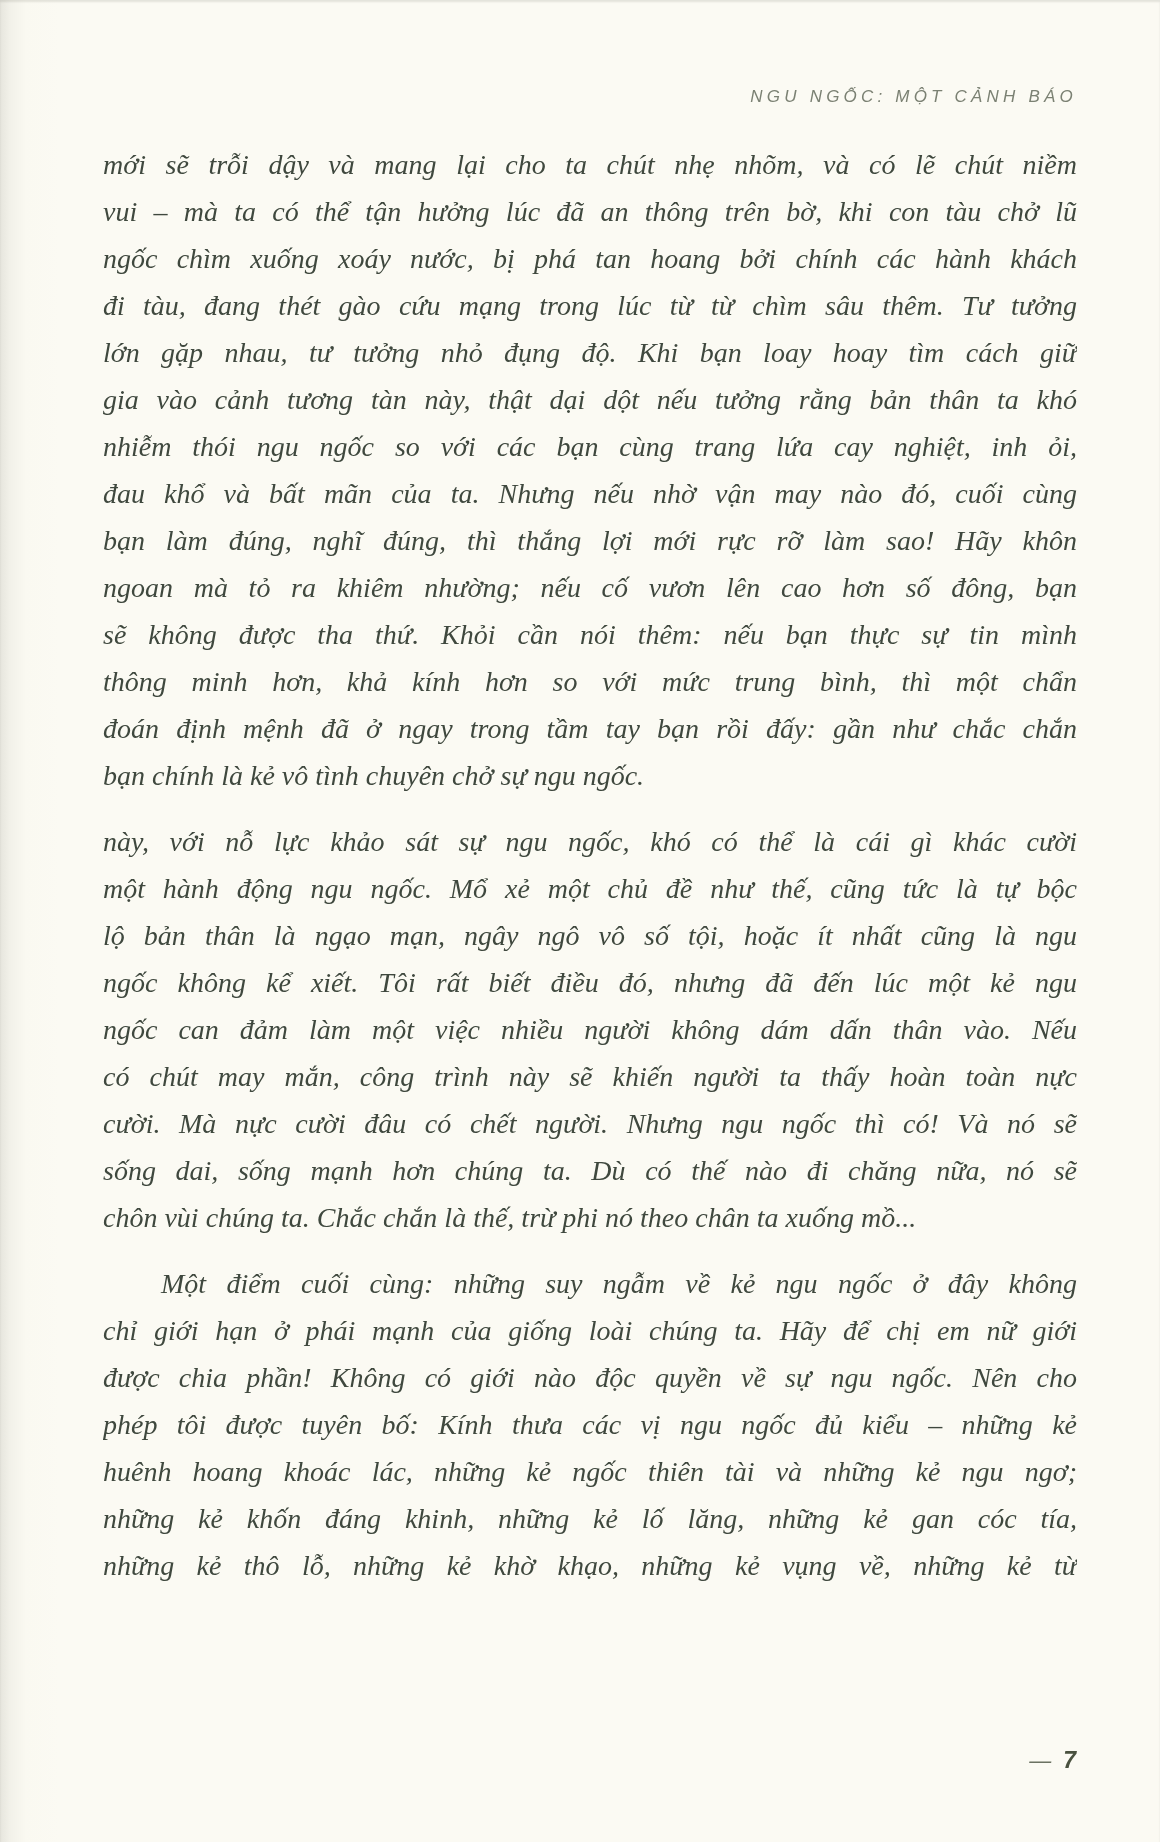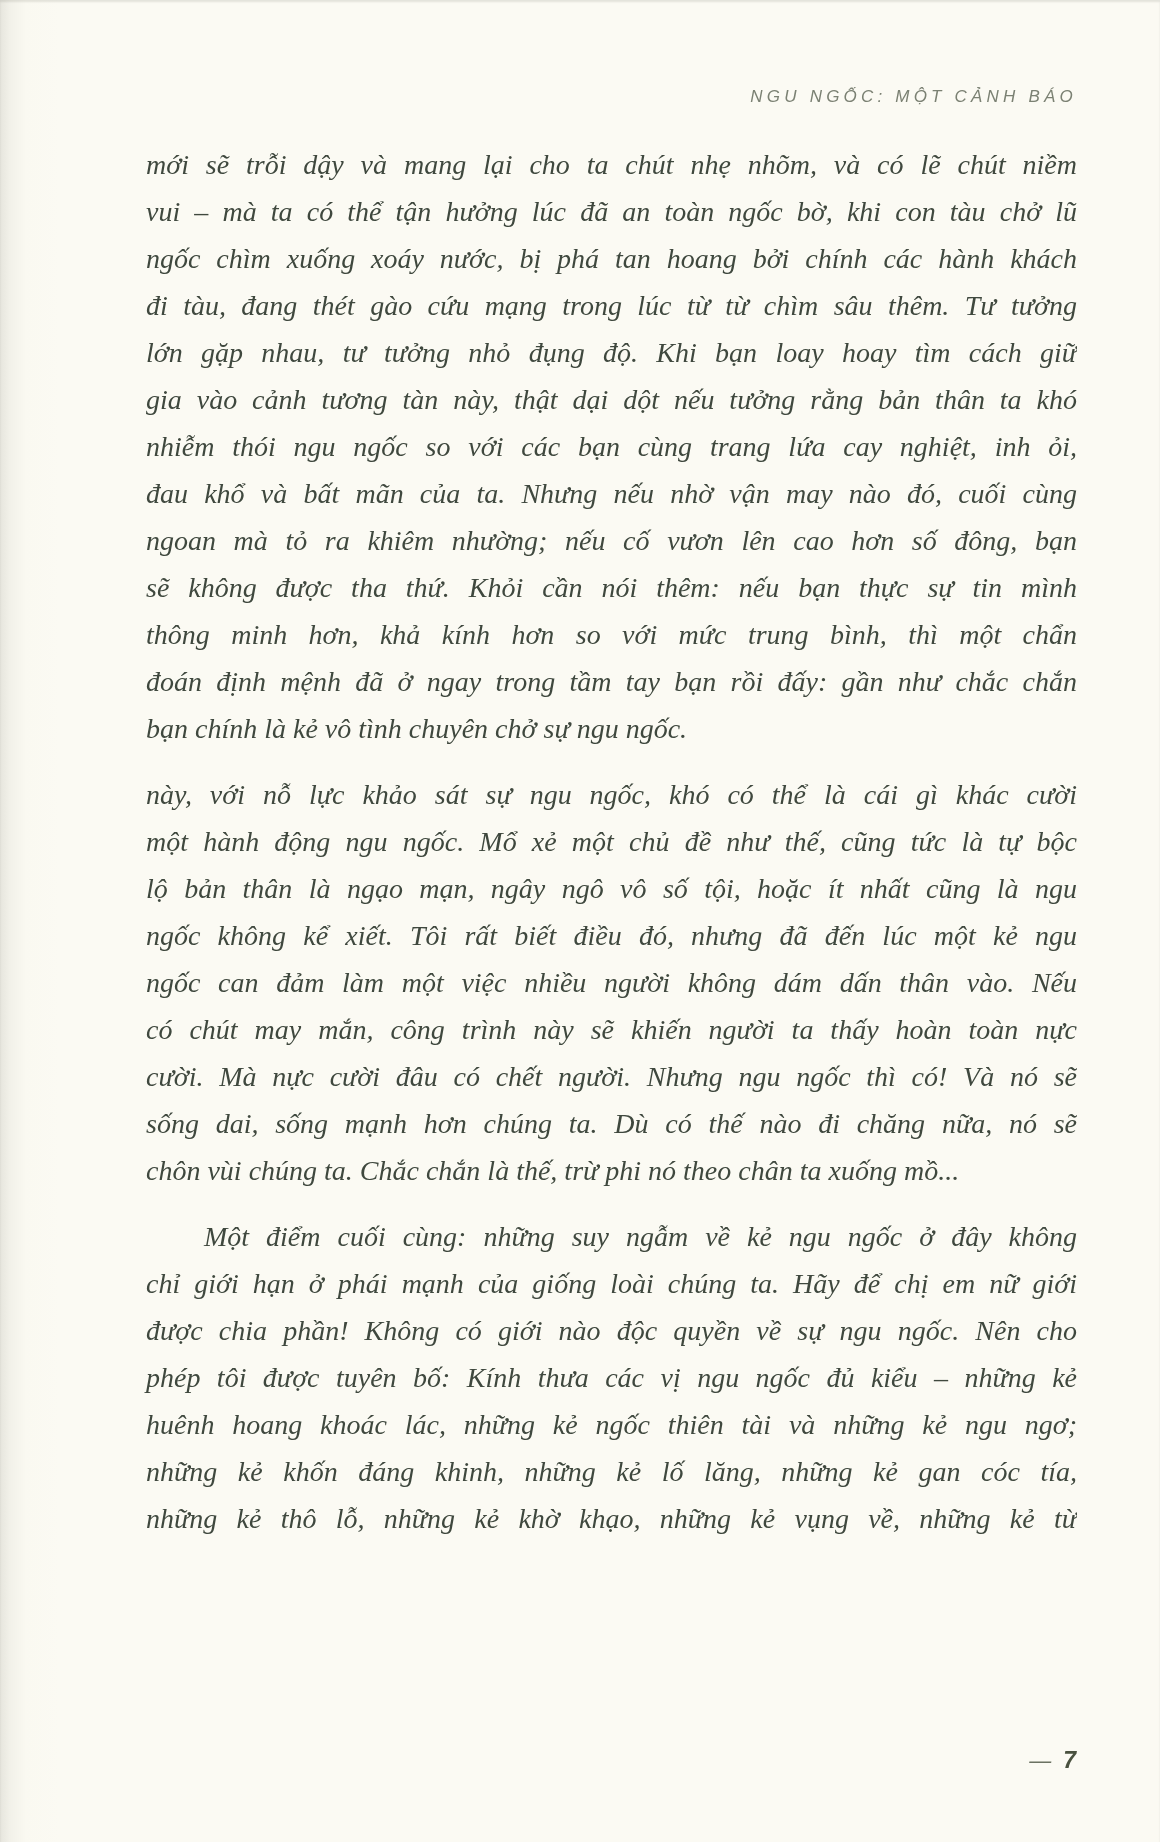--- a/index.html
+++ b/index.html
@@ -40,21 +40,20 @@
     color: #3f483e;
     font-size: 28px;
     line-height: 47px;
     overflow: hidden;
   }
   .para { margin: 0; }
   .para + .para { margin-top: 19px; }
   .line {
     text-align: justify;
     text-align-last: left;
-    margin-left: 43px;
   }
   .line.jl { text-align-last: justify; }
   .line.indent { text-indent: 58px; }
   .page-footer {
     position: absolute;
     bottom: 68px;
     right: 83px;
     font-family: "Liberation Sans", sans-serif;
     white-space: nowrap;
   }
@@ -75,27 +74,28 @@
 <body>
 
 <div class="page">
 
   <div class="running-header">NGU NGỐC: MỘT CẢNH BÁO</div>
 
   <main class="page-body">
 
   <div class="para">
         <div class="line jl">mới sẽ trỗi dậy và mang lại cho ta chút nhẹ nhõm, và có lẽ chút niềm</div>
-        <div class="line jl">vui – mà ta có thể tận hưởng lúc đã an toàn ngốc bờ, khi con tàu chở lũ</div>
+        <div class="line jl">vui – mà ta có thể tận hưởng lúc đã an thông trên bờ, khi con tàu chở lũ</div>
         <div class="line jl">ngốc chìm xuống xoáy nước, bị phá tan hoang bởi chính các hành khách</div>
         <div class="line jl">đi tàu, đang thét gào cứu mạng trong lúc từ từ chìm sâu thêm. Tư tưởng</div>
         <div class="line jl">lớn gặp nhau, tư tưởng nhỏ đụng độ. Khi bạn loay hoay tìm cách giữ</div>
         <div class="line jl">gia vào cảnh tương tàn này, thật dại dột nếu tưởng rằng bản thân ta khó</div>
         <div class="line jl">nhiễm thói ngu ngốc so với các bạn cùng trang lứa cay nghiệt, inh ỏi,</div>
         <div class="line jl">đau khổ và bất mãn của ta. Nhưng nếu nhờ vận may nào đó, cuối cùng</div>
+        <div class="line jl">bạn làm đúng, nghĩ đúng, thì thắng lợi mới rực rỡ làm sao! Hãy khôn</div>
         <div class="line jl">ngoan mà tỏ ra khiêm nhường; nếu cố vươn lên cao hơn số đông, bạn</div>
         <div class="line jl">sẽ không được tha thứ. Khỏi cần nói thêm: nếu bạn thực sự tin mình</div>
         <div class="line jl">thông minh hơn, khả kính hơn so với mức trung bình, thì một chẩn</div>
         <div class="line jl">đoán định mệnh đã ở ngay trong tầm tay bạn rồi đấy: gần như chắc chắn</div>
         <div class="line">bạn chính là kẻ vô tình chuyên chở sự ngu ngốc.</div>
       </div>
       <div class="para">
         <div class="line jl">này, với nỗ lực khảo sát sự ngu ngốc, khó có thể là cái gì khác cười</div>
         <div class="line jl">một hành động ngu ngốc. Mổ xẻ một chủ đề như thế, cũng tức là tự bộc</div>
         <div class="line jl">lộ bản thân là ngạo mạn, ngây ngô vô số tội, hoặc ít nhất cũng là ngu</div>

